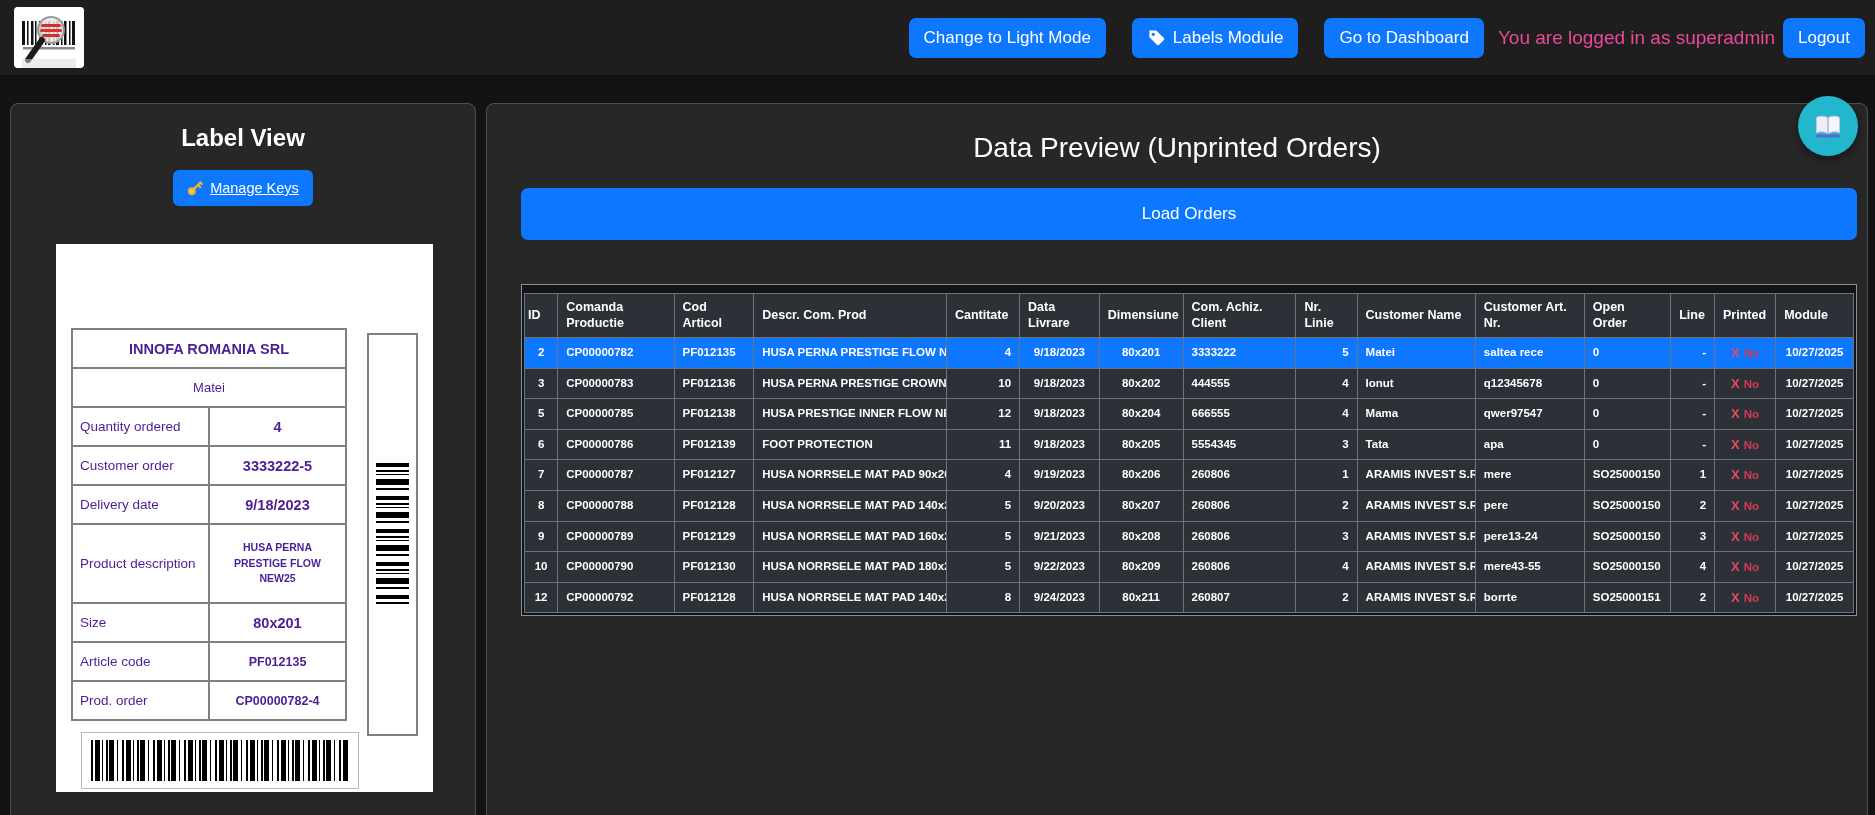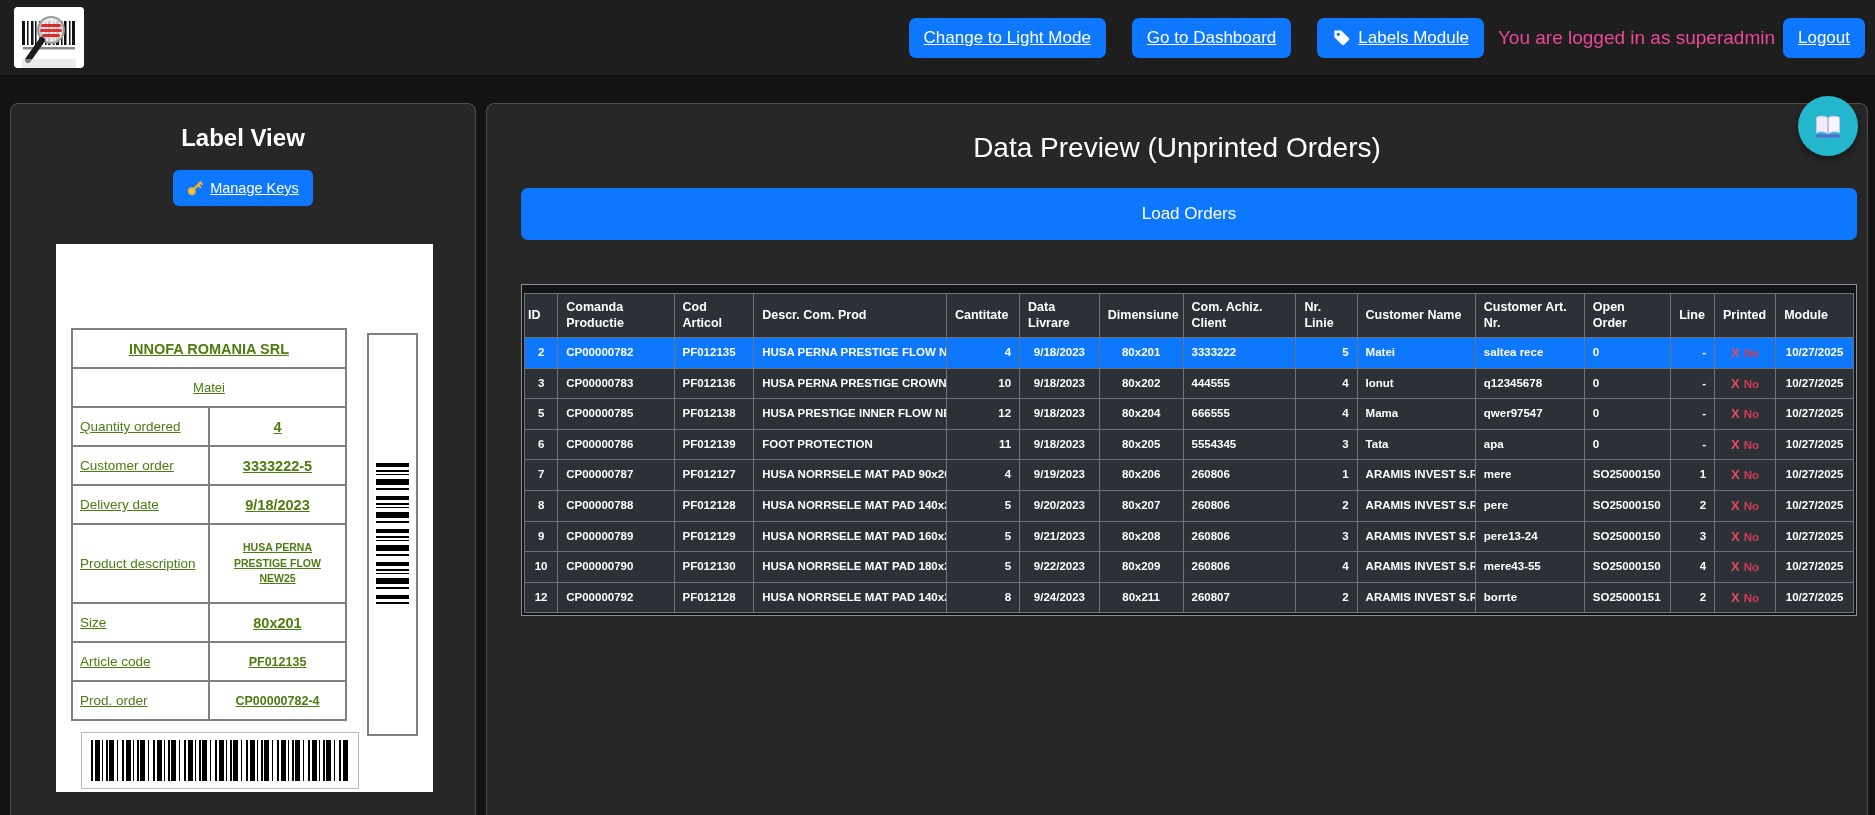--- a/index.html
+++ b/index.html
@@ -5,36 +5,36 @@
   * { box-sizing: border-box; }
   html,body { margin:0; padding:0; background:#101010; font-family:"Liberation Sans", sans-serif; }
   #app { position:relative; width:1875px; height:815px; overflow:hidden; background:#131313; }
 
   
   .navbar { position:absolute; top:0; left:0; width:100%; height:75px; background:#1e1e1e; }
   .logo { position:absolute; left:14px; top:7px; width:70px; height:61px; border-radius:4px; overflow:hidden; background:#fff; }
   .nav-right { position:absolute; right:10px; top:0; height:75px; display:flex; align-items:center; }
   .btn { background:#0d78fd; color:#fff; border:none; border-radius:7px; font-family:inherit;
          font-size:17px; padding:10px 15px; cursor:pointer; white-space:nowrap; display:inline-flex; align-items:center; gap:7px; }
-  .nav-right .btn { margin-left:26px;text-decoration:underline; }
+  .nav-right .btn { margin-left:26px; }
   .status-text { color:#ec4899; font-size:19px; margin-left:14px; }
   .nav-right .logout { margin-left:8px; }
 
   
   .panel { position:absolute; top:103px; background:#272727; border:1px solid #4f4f4f; border-radius:8px; }
   .left-panel  { left:10px;  width:466px;  height:802px; }
   .right-panel { left:486px; width:1382px; height:776px; }
 
   
   .left-title { margin:20px 0 0; text-align:center; color:#fff; font-size:24px; font-weight:bold; }
   .manage-row { text-align:center; margin-top:18px; }
   .manage-btn { font-size:14.5px; padding:10px 14px; border-radius:6px;text-decoration:underline; }
 
   .label-sheet { position:absolute; left:45px; top:140px; width:377px; height:548px; background:#fff; }
-  .label-table { position:absolute; left:15px; top:84px; width:276px; border-collapse:collapse; color:#4d7c0f; table-layout:fixed;text-decoration:underline; }
+  .label-table { position:absolute; left:15px; top:84px; width:276px; border-collapse:collapse; color:#4c1d95; table-layout:fixed; }
   .label-table td { border:2px solid #808080; padding:2px 4px; }
   .col-l { width:113px; }
   .row-h { height:39px; }
   .row-desc { height:79px; }
   .company-cell { font-weight:bold; font-size:14.5px; text-align:center; }
   .customer-cell { font-size:13px; text-align:center; }
   .lbl { font-size:13.5px; padding-left:7px !important; }
   .val { font-weight:bold; text-align:center; font-size:14.5px; }
   .val-sm { font-size:10.5px; line-height:1.5; padding:2px 8px !important; }
   .val-md { font-size:12.5px; }
@@ -102,28 +102,28 @@
         <circle cx="37" cy="23" r="13" fill="#e9e9e9" fill-opacity="0.85" stroke="#9a9a9a" stroke-width="2"></circle>
         <rect x="27" y="17" width="20" height="3" rx="1.5" fill="#d92b2b"></rect>
         <rect x="26" y="22" width="22" height="3" rx="1.5" fill="#e03131"></rect>
         <rect x="28" y="27" width="18" height="3" rx="1.5" fill="#d92b2b"></rect>
         <line x1="28" y1="33" x2="14" y2="53" stroke="#1c1c1c" stroke-width="6" stroke-linecap="round"></line>
         <rect x="8" y="52" width="54" height="9" fill="#dadada" opacity="0.5"></rect>
       </svg>
     </div>
     <div class="nav-right">
       <button class="btn">Change to Light Mode</button>
-      <button class="btn">Go to Dashboard</button>
       <button class="btn">
         <svg width="19" height="19" viewBox="0 0 20 20">
           <path d="M2.5 2.5 h7.2 l8 8 a1.6 1.6 0 0 1 0 2.2 l-5 5 a1.6 1.6 0 0 1 -2.2 0 l-8 -8 z" fill="#fff"></path>
           <circle cx="6.6" cy="6.6" r="1.7" fill="#0d78fd"></circle>
         </svg>
         <span>Labels Module</span>
       </button>
+      <button class="btn">Go to Dashboard</button>
       <span class="status-text">You are logged in as superadmin</span>
       <button class="btn logout">Logout</button>
     </div>
   </div>
 
   <div class="panel left-panel">
     <h2 class="left-title">Label View</h2>
     <div class="manage-row">
       <button class="btn manage-btn">
         <svg width="16" height="16" viewBox="0 0 16 16">

